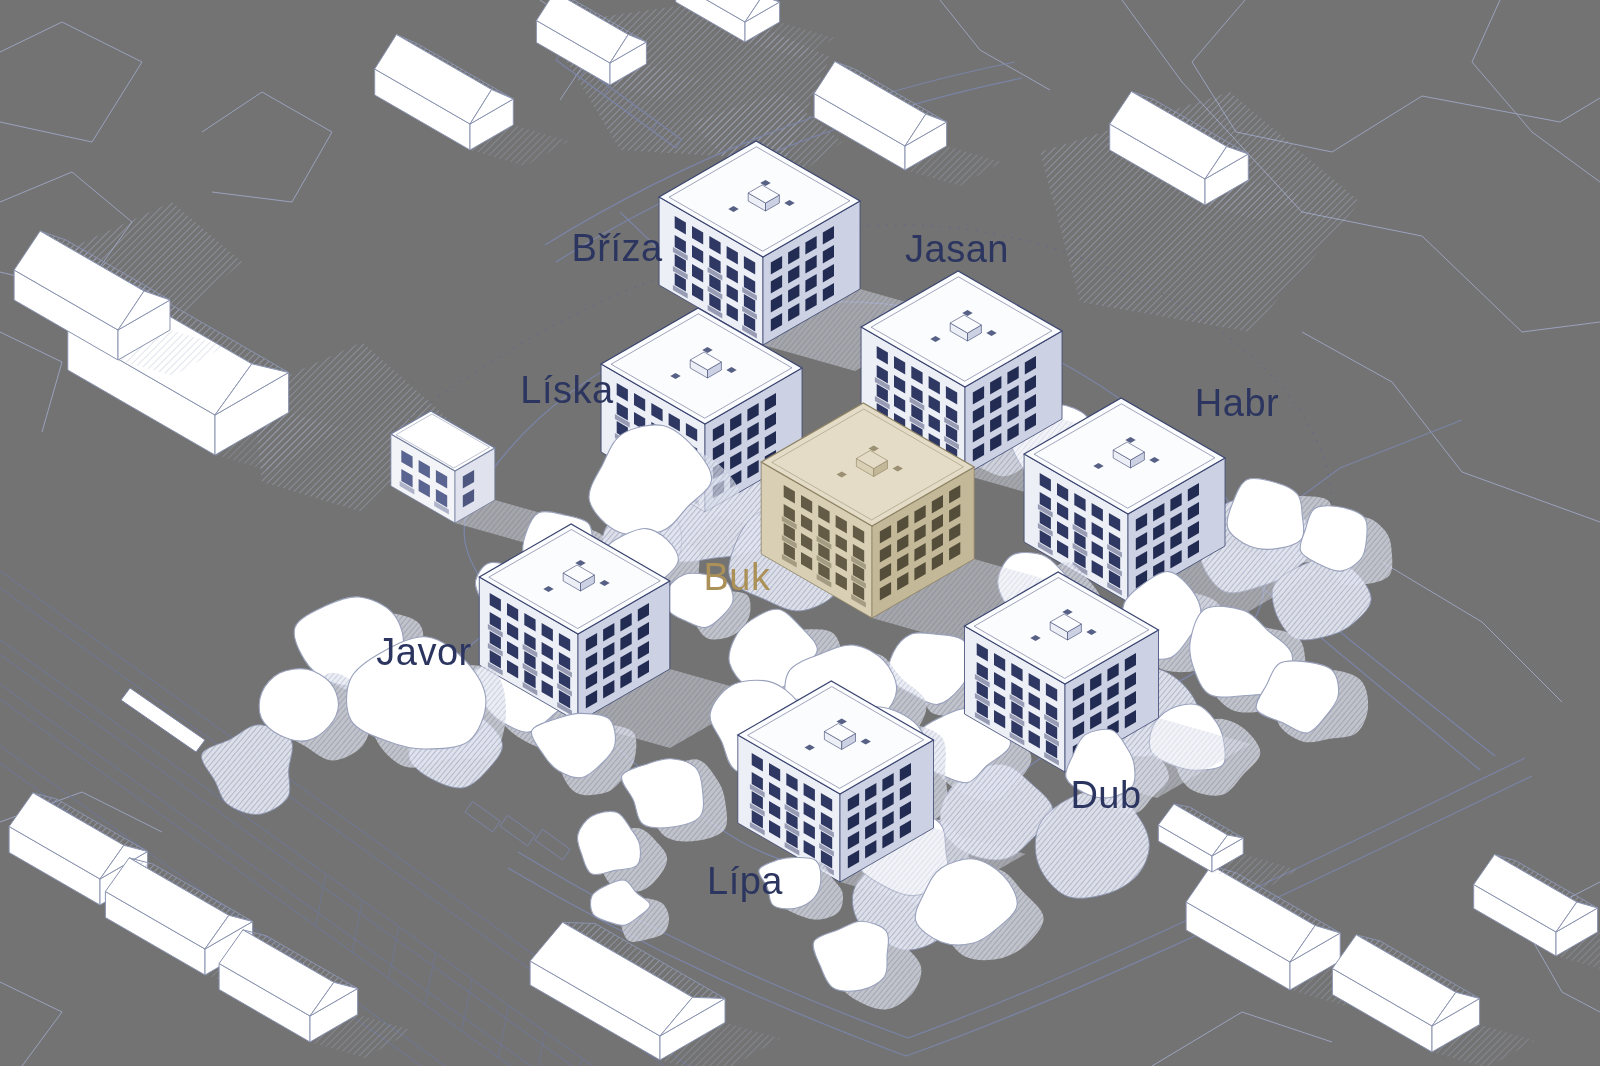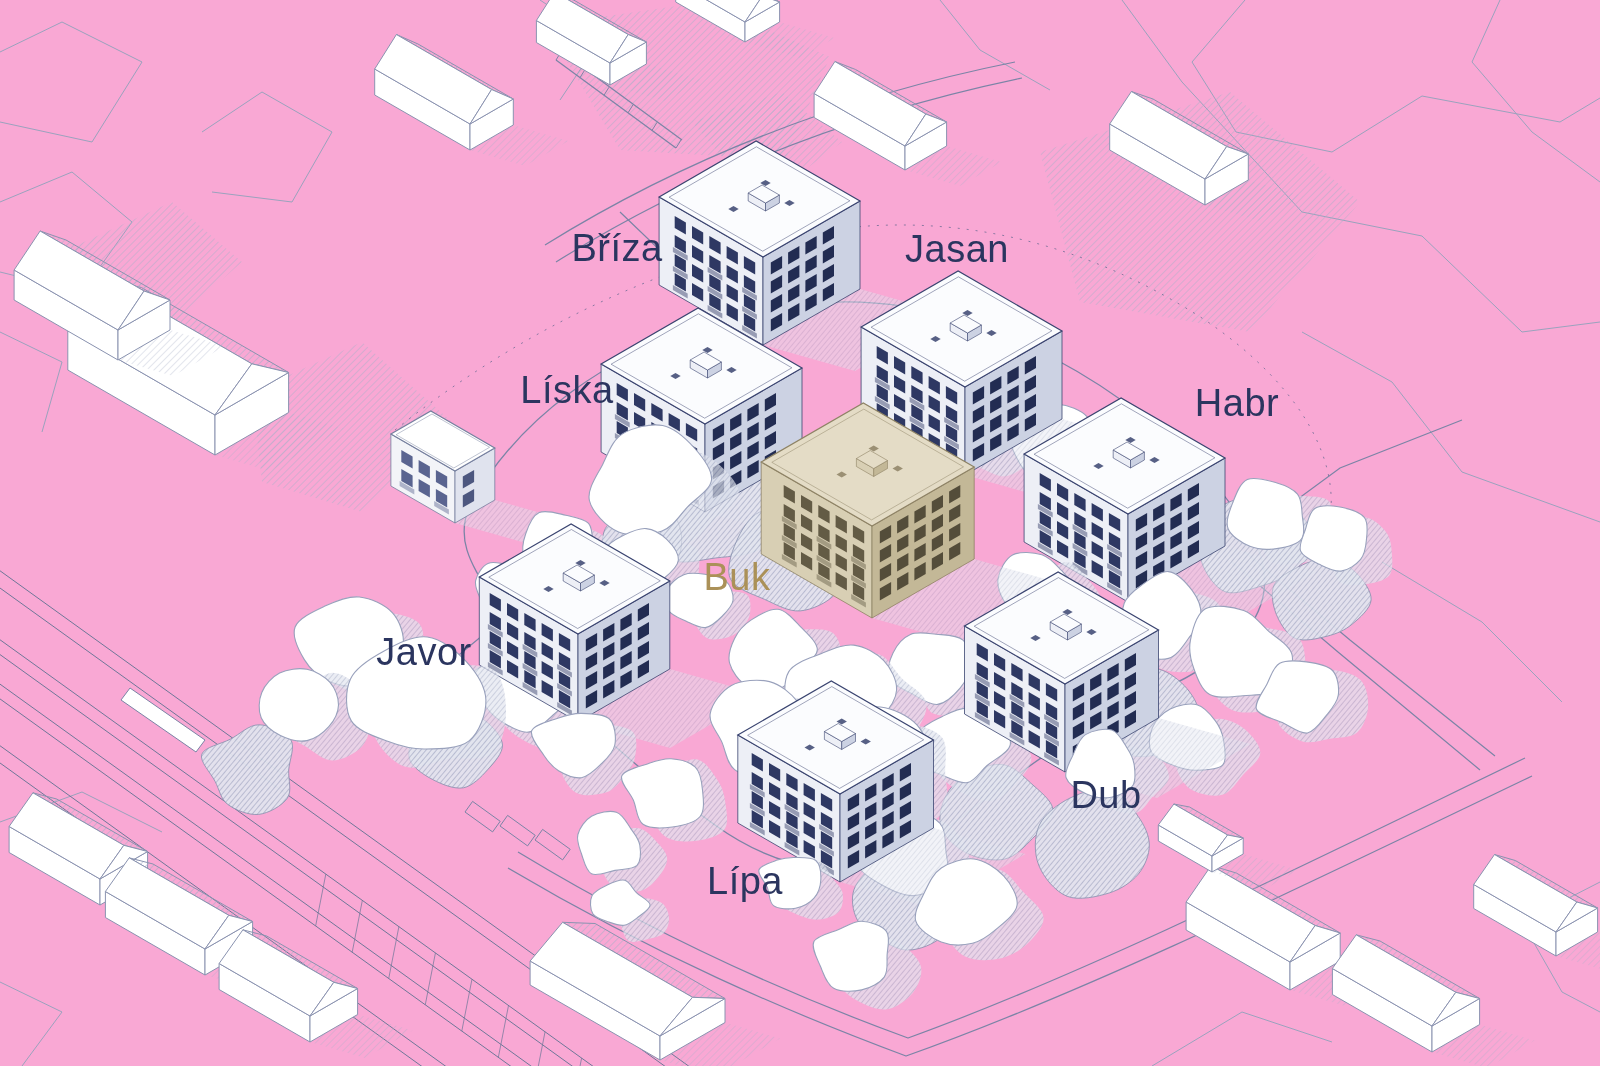--- a/index.html
+++ b/index.html
@@ -1,16 +1,16 @@
 <!DOCTYPE html>
 <html><head>
 <meta charset="utf-8">
 <style>
   html,body{margin:0;padding:0;background:#ffffff;}
-  .frame{position:relative;width:1600px;height:1066px;background:#f9a8d4;overflow:hidden;}
+  .frame{position:relative;width:1600px;height:1066px;background:#737373;overflow:hidden;}
   svg{position:absolute;inset:0;display:block;}
   .lbl{font-family:"Liberation Sans",sans-serif;font-size:38px;font-weight:500;letter-spacing:0.5px;text-anchor:middle;}
 </style>
 </head>
 <body>
 
 <div class="frame">
 <svg id="scene" viewBox="0 0 1600 1066" width="1600" height="1066">
   <defs>
     <pattern id="hatch" width="5" height="5" patternUnits="userSpaceOnUse" patternTransform="rotate(45)">

